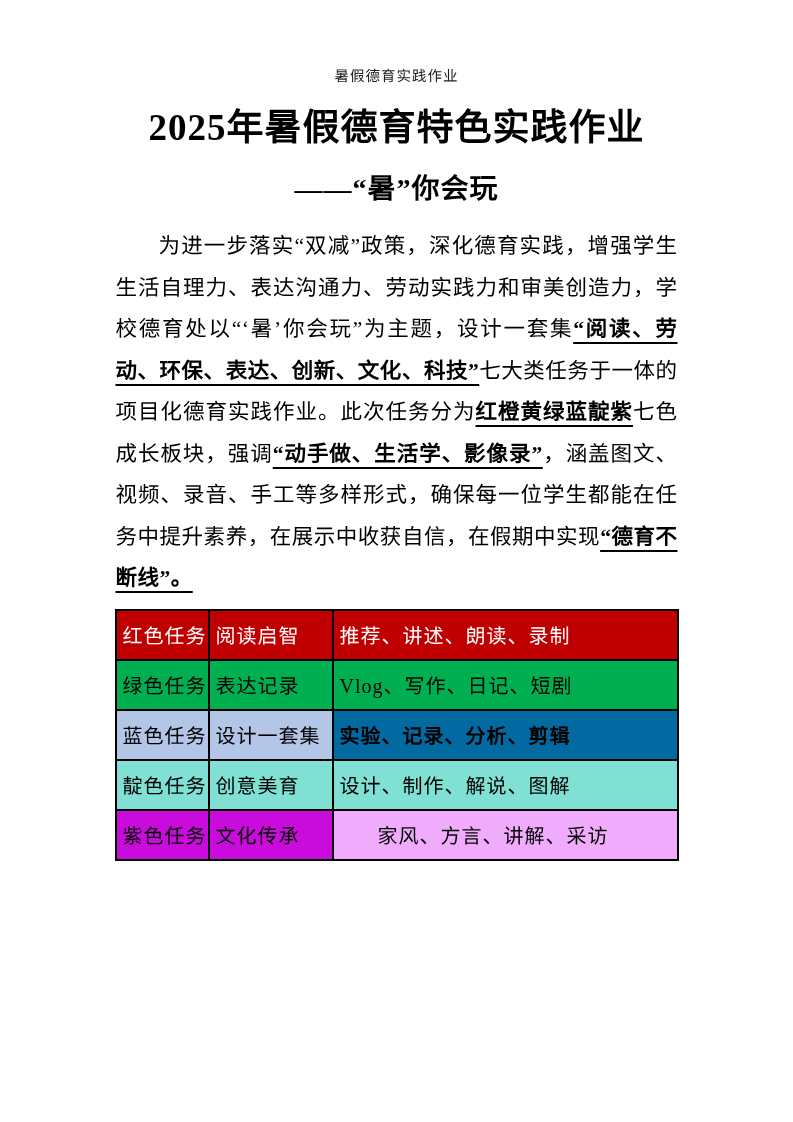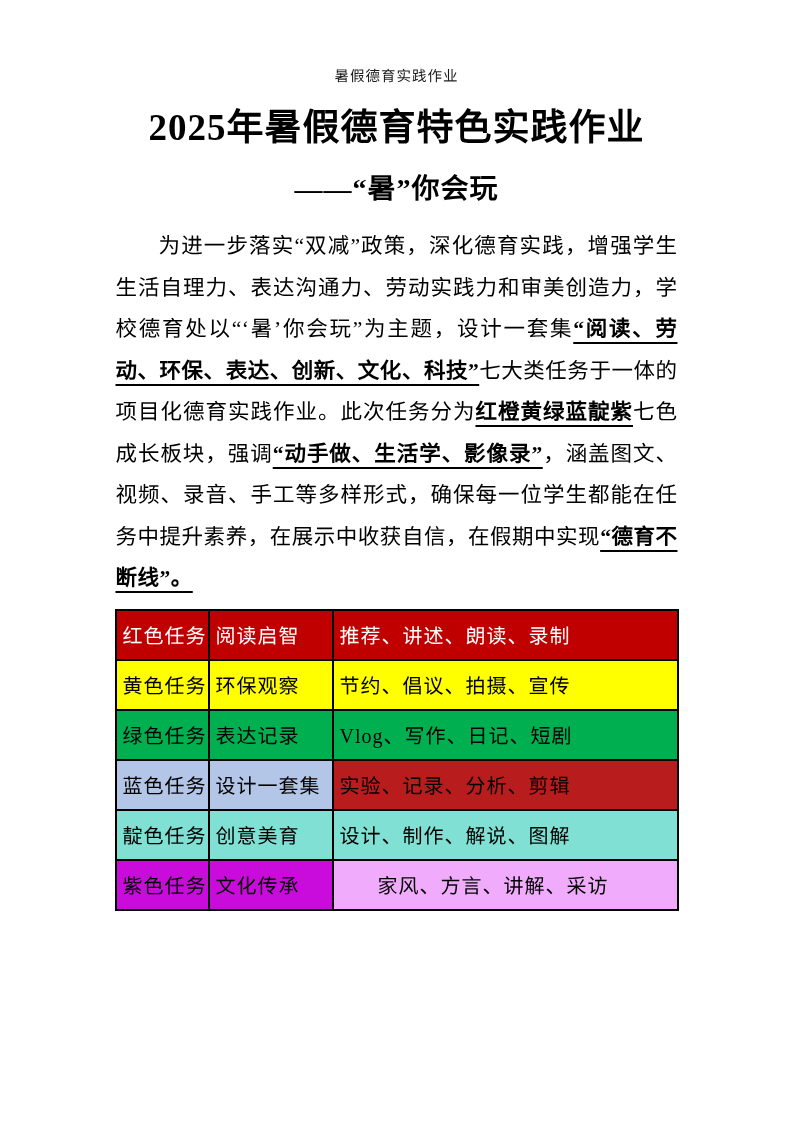--- a/index.html
+++ b/index.html
@@ -111,33 +111,28 @@
       <col class="col-theme">
       <col class="col-tasks">
     </colgroup>
     <tbody id="table-body">
     <tr>
     <td style="background: rgb(192, 0, 0); color: rgb(255, 255, 255);">红色任务</td>
     <td style="background: rgb(192, 0, 0); color: rgb(255, 255, 255);">阅读启智</td>
     <td style="background: rgb(192, 0, 0); color: rgb(255, 255, 255);">推荐、讲述、朗读、录制</td>
   </tr>
         <tr>
-    <td style="background: rgb(255, 255, 0); color: rgb(0, 0, 0);">黄色任务</td>
-    <td style="background: rgb(255, 255, 0); color: rgb(0, 0, 0);">环保观察</td>
-    <td style="background: rgb(255, 255, 0); color: rgb(0, 0, 0);">节约、倡议、拍摄、宣传</td>
-  </tr>
-        <tr>
     <td style="background: rgb(0, 176, 80); color: rgb(0, 0, 0);">绿色任务</td>
     <td style="background: rgb(0, 176, 80); color: rgb(0, 0, 0);">表达记录</td>
     <td style="background: rgb(0, 176, 80); color: rgb(0, 0, 0);">Vlog、写作、日记、短剧</td>
   </tr>
         <tr>
     <td style="background: rgb(180, 198, 231); color: rgb(0, 0, 0);">蓝色任务</td>
     <td style="background: rgb(180, 198, 231); color: rgb(0, 0, 0);">设计一套集</td>
-    <td style="background: #b91c1c; color: rgb(0, 0, 0);">实验、记录、分析、剪辑</td>
+    <td style="background: #0369a1; color: rgb(0, 0, 0); font-weight: bold;">实验、记录、分析、剪辑</td>
   </tr>
         <tr>
     <td style="background: rgb(127, 224, 211); color: rgb(0, 0, 0);">靛色任务</td>
     <td style="background: rgb(127, 224, 211); color: rgb(0, 0, 0);">创意美育</td>
     <td style="background: rgb(127, 224, 211); color: rgb(0, 0, 0);">设计、制作、解说、图解</td>
   </tr>
         <tr>
     <td style="background: rgb(201, 12, 219); color: rgb(0, 0, 0);">紫色任务</td>
     <td style="background: rgb(201, 12, 219); color: rgb(0, 0, 0);">文化传承</td>
     <td style="background: #f0abfc; color: rgb(0, 0, 0); padding-left: 44px;">家风、方言、讲解、采访</td>

